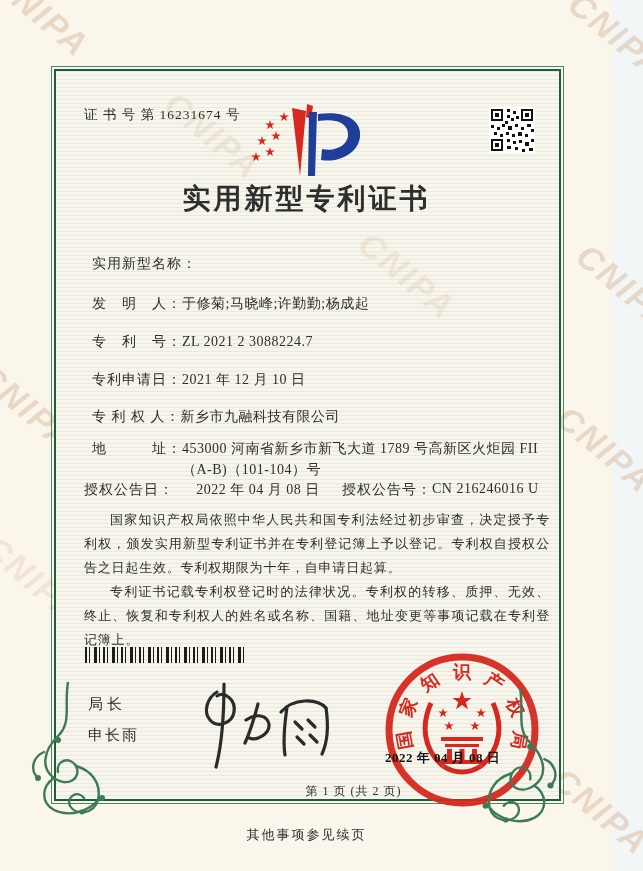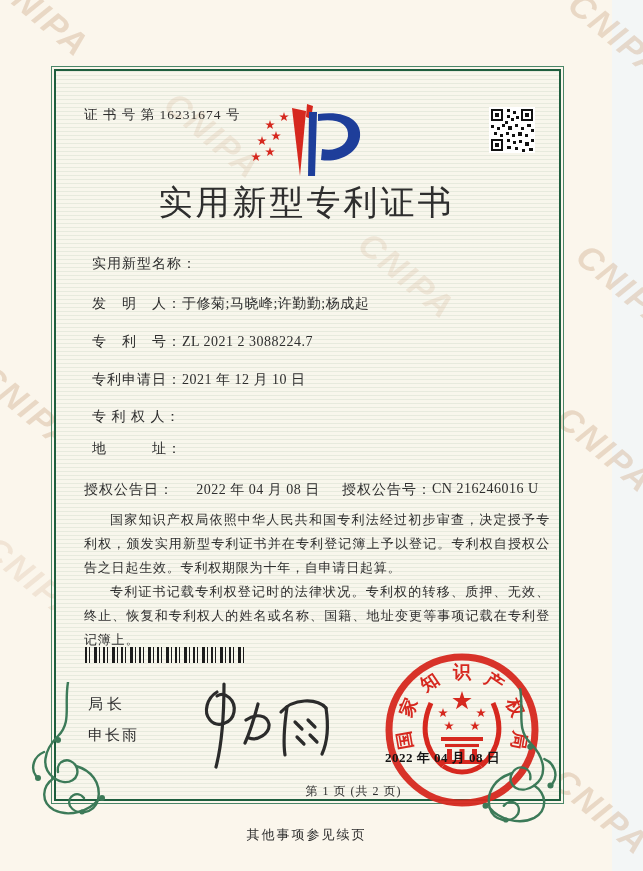--- a/index.html
+++ b/index.html
@@ -20,21 +20,21 @@
   .watermark.inner{color:rgba(208,172,140,0.22);}
   .frame{left:51px;top:66px;width:511px;height:736px;border:1px solid #4a8668;z-index:2;}
   .frame-inner{position:absolute;inset:2px;border:2px solid #1e5e3e;
     background:
       repeating-linear-gradient(180deg, rgba(140,170,145,0.16) 0 1px, rgba(0,0,0,0) 1px 4px),
       #f8f6ec;
   }
   .cert-no{left:84px;top:106px;font-size:13.5px;letter-spacing:1px;z-index:5;}
   .logo{left:232px;top:104px;width:152px;height:76px;z-index:5;}
   .qr{left:489px;top:107px;width:46px;height:46px;z-index:5;}
-  .title{left:51px;top:180px;width:511px;text-align:center;font-size:34px;font-weight:400;
+  .title{left:51px;top:180px;width:511px;text-align:center;font-size:28px;font-weight:700;
     letter-spacing:3px;z-index:5;}
   .row{left:92px;width:470px;display:flex;font-size:14px;line-height:1.5;z-index:5;}
   .row .lbl{white-space:nowrap;letter-spacing:1px;}
   .row .val{letter-spacing:0.5px;}
   .row.addr .val{width:380px;}
   .grant{left:84px;top:481px;width:478px;display:flex;font-size:14px;z-index:5;text-align:center;}
   .grant .lbl{white-space:nowrap;letter-spacing:1px;}
   .grant .v1{width:168px;letter-spacing:0.5px;}
   .grant .v2{letter-spacing:0.5px;}
   .paras{left:84px;top:508px;width:466px;font-size:13px;line-height:1.85;
@@ -153,23 +153,25 @@
 <div class="abs row" style="top:331px;">
   <span class="lbl">专　利　号：</span>
   <span class="val">ZL 2021 2 3088224.7</span>
 </div>
 <div class="abs row" style="top:369px;">
   <span class="lbl">专利申请日：</span>
   <span class="val">2021 年 12 月 10 日</span>
 </div>
 <div class="abs row" style="top:406px;">
   <span class="lbl">专 利 权 人：</span>
+  <span class="val">新乡市九融科技有限公司</span>
 </div>
 <div class="abs row addr" style="top:438px;">
   <span class="lbl">地　　　址：</span>
+  <span class="val">453000 河南省新乡市新飞大道 1789 号高新区火炬园 FII（A-B)（101-104）号</span>
 </div>
 
 <div class="abs grant">
   <span class="lbl">授权公告日：</span>
   <span class="v1">2022 年 04 月 08 日</span>
   <span class="lbl">授权公告号：</span>
   <span class="v2">CN 216246016 U</span>
 </div>
 
 <div class="abs paras">

